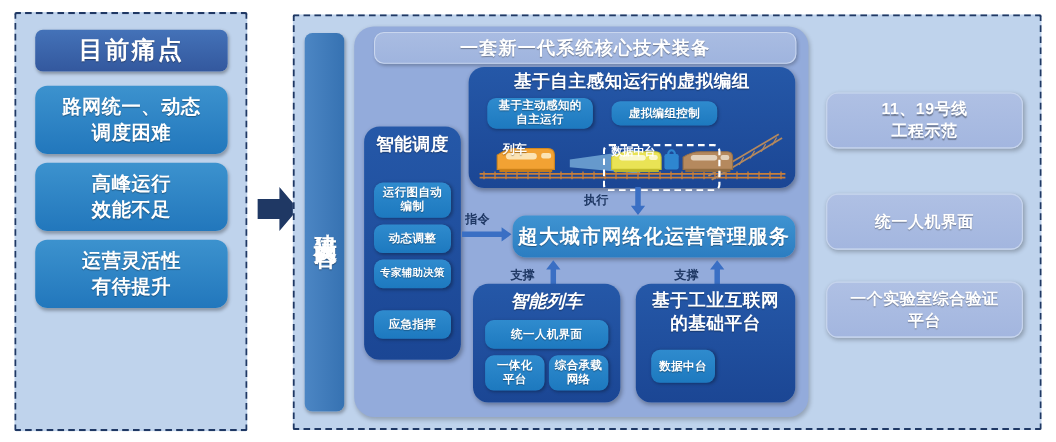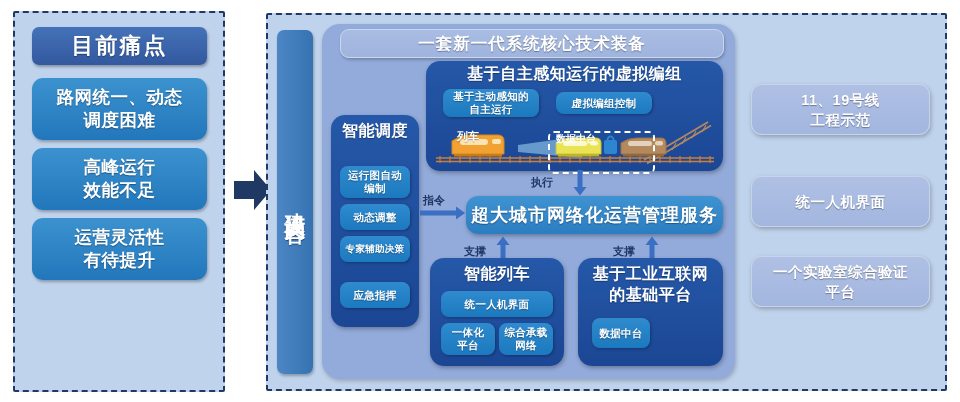--- a/index.html
+++ b/index.html
@@ -249,21 +249,21 @@
 
   <div class="abs" style="left:613px;top:241px;">
     <span class="flab">支撑</span>
   </div>
   <svg class="abs" style="left:645px;top:236px;width:14px;height:26px;" viewBox="0 0 14 26">
     <path d="M7,0.5 L13.5,9 L9.5,9 L9.5,26 L4.5,26 L4.5,9 L0.5,9 Z" fill="#3A6FC4"></path>
   </svg>
 
   <div class="abs navy" style="left:430px;top:258px;width:134px;height:108px;">
   </div>
-  <div class="abs ctr" style="left:430px;top:263px;width:134px;height:22px;">
+  <div class="abs ctr" style="left:430px;top:263px;width:134px;height:22px;font-style:italic;">
     <span class="wht sh navy-title">智能列车</span>
   </div>
   <div class="abs chip ctr" style="left:441px;top:291px;width:112px;height:26px;">
     <span class="wht sh">统一人机界面</span>
   </div>
   <div class="abs chip ctr" style="left:441px;top:323px;width:54px;height:32px;">
     <span class="wht sh">一体化<br>平台</span>
   </div>
   <div class="abs chip ctr" style="left:499px;top:323px;width:54px;height:32px;">
     <span class="wht sh">综合承载<br>网络</span>

